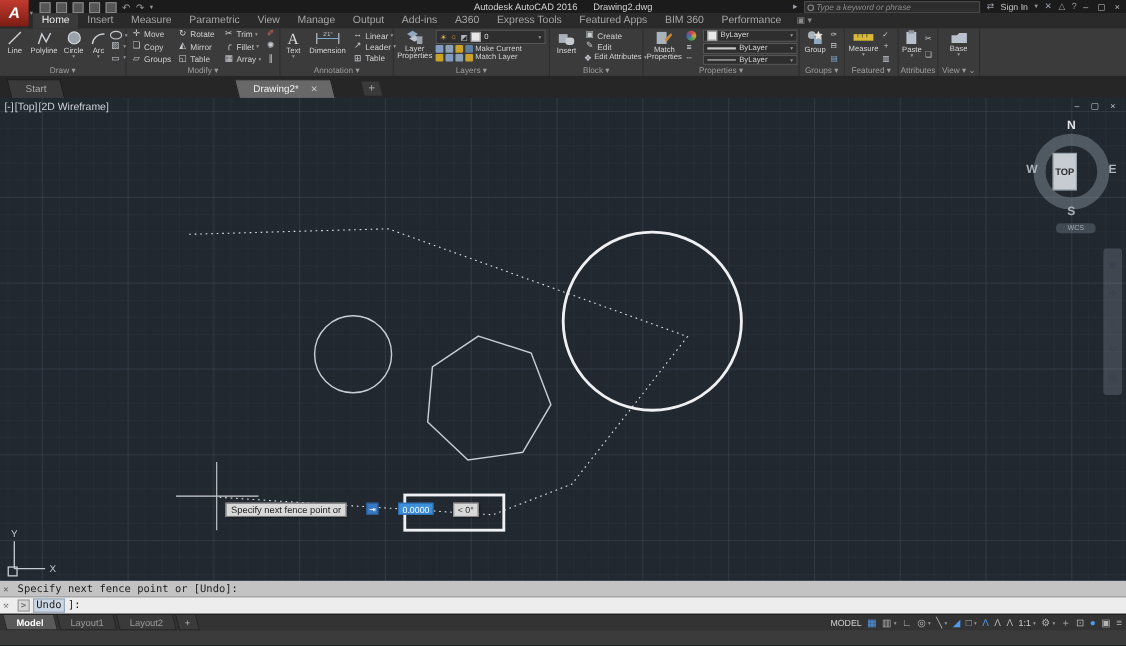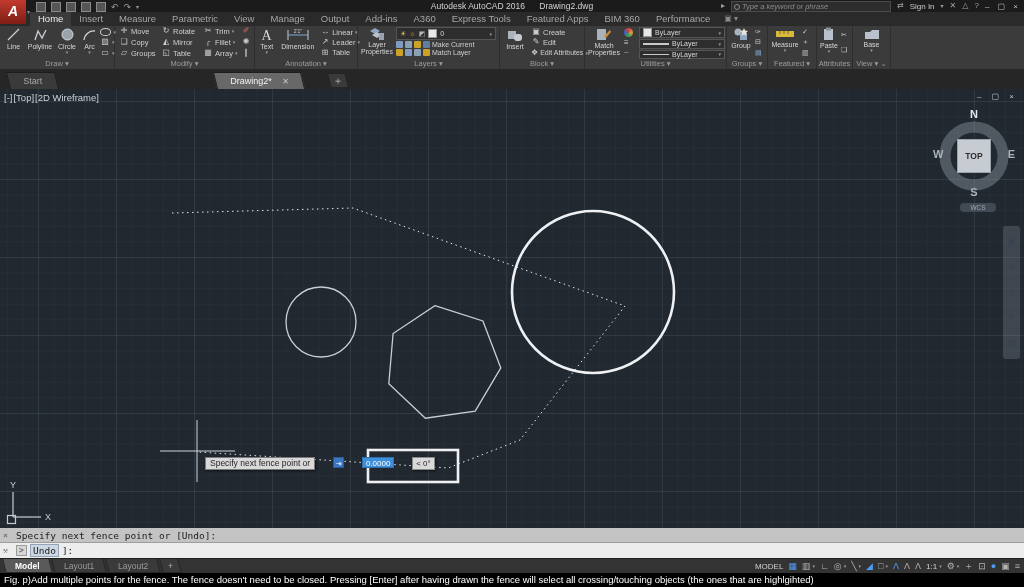--- a/index.html
+++ b/index.html
@@ -76,21 +76,21 @@
       linear-gradient(rgba(205,225,245,0.028) 1px,transparent 1px),
       linear-gradient(90deg,rgba(205,225,245,0.028) 1px,transparent 1px);
     background-size:78px 78px,78px 78px,15.6px 15.6px,15.6px 15.6px;
     background-position:38px 12px;overflow:hidden;}
   .vplabel{position:absolute;left:4px;top:3px;font-size:9.5px;color:#ced3d8;z-index:5;}
   .vplabel span{margin-right:1px;}
   .vpctl{position:absolute;right:6px;top:3px;font-size:8px;color:#c4cad0;letter-spacing:4px;z-index:5;}
   
   .viewcube{position:absolute;left:934px;top:21px;width:80px;height:100px;z-index:4;}
   .vc-ring{position:absolute;left:3px;top:9px;}
-  .vc-top{position:absolute;left:23px;top:29px;width:34px;height:34px;background:#c7ccd2;
+  .vc-top{position:absolute;left:23px;top:29px;width:22px;height:34px;background:#c7ccd2;
           border:1px solid #9aa2ab;box-sizing:border-box;text-align:center;line-height:32px;
           font-size:8.5px;font-weight:bold;color:#2e2e2e;}
   .vc-n{position:absolute;left:0;top:-2px;width:80px;text-align:center;color:#e4e8ec;font-weight:bold;font-size:11px;}
   .vc-s{position:absolute;left:0;top:76px;width:80px;text-align:center;color:#aab3bb;font-weight:bold;font-size:11px;}
   .vc-w{position:absolute;left:-1px;top:38px;color:#aab3bb;font-weight:bold;font-size:11px;}
   .vc-e{position:absolute;right:-1px;top:38px;color:#aab3bb;font-weight:bold;font-size:11px;}
   .vc-wcs{position:absolute;left:26px;top:93px;width:36px;height:9px;background:rgba(140,152,164,0.30);
           border-radius:4px;font-size:6.5px;color:#9fa9b2;text-align:center;line-height:9px;}
   
   .navbar{position:absolute;left:1003px;top:137px;width:17px;height:133px;z-index:4;
@@ -425,21 +425,21 @@
             <span>ByLayer</span>
               <span class="cdd">▾</span>
           </div>
           <div class="combo">
             <span class="lineglyph"></span>
             <span>ByLayer</span>
               <span class="cdd">▾</span>
           </div>
         </div>
       </div>
-      <div class="plabel"><span>Utilities</span> ▾</div>
+      <div class="plabel"><span>Properties</span> ▾</div>
     </div>
 
     <div class="panel" style="left:727px;width:41px;">
       <div class="pbody" style="gap:2px;padding-left:2px;">
         <div class="bb" style="width:24px;">
           <svg width="16" height="14">
               <circle cx="5" cy="5" r="3.5" fill="#aab2bb"></circle>
               <rect x="7" y="6" width="7" height="7" fill="#8fa8c0"></rect>
               <path d="M11,1 l1.2,2.6 2.8,0.4 -2,2 0.5,2.8 -2.5,-1.3 -2.5,1.3 0.5,-2.8 -2,-2 2.8,-0.4 Z" fill="#e8e3d8"></path>
             </svg>
@@ -613,15 +613,14 @@
       <span class="si">⚙</span>
         <span class="dd">▾</span>
       <span class="si">＋</span>
       <span class="si">⊡</span>
       <span class="si blue">●</span>
       <span class="si">▣</span>
       <span class="si">≡</span>
     </div>
   </div>
 
-  <div class="caption">Fig. p)Add multiple points for the fence. The fence doesn't need to be closed. Pressing [Enter] after having drawn the fence will select all crossing/touching objects (the ones that are highlgihted)</div>
 
 </div>
 
 </body></html>

